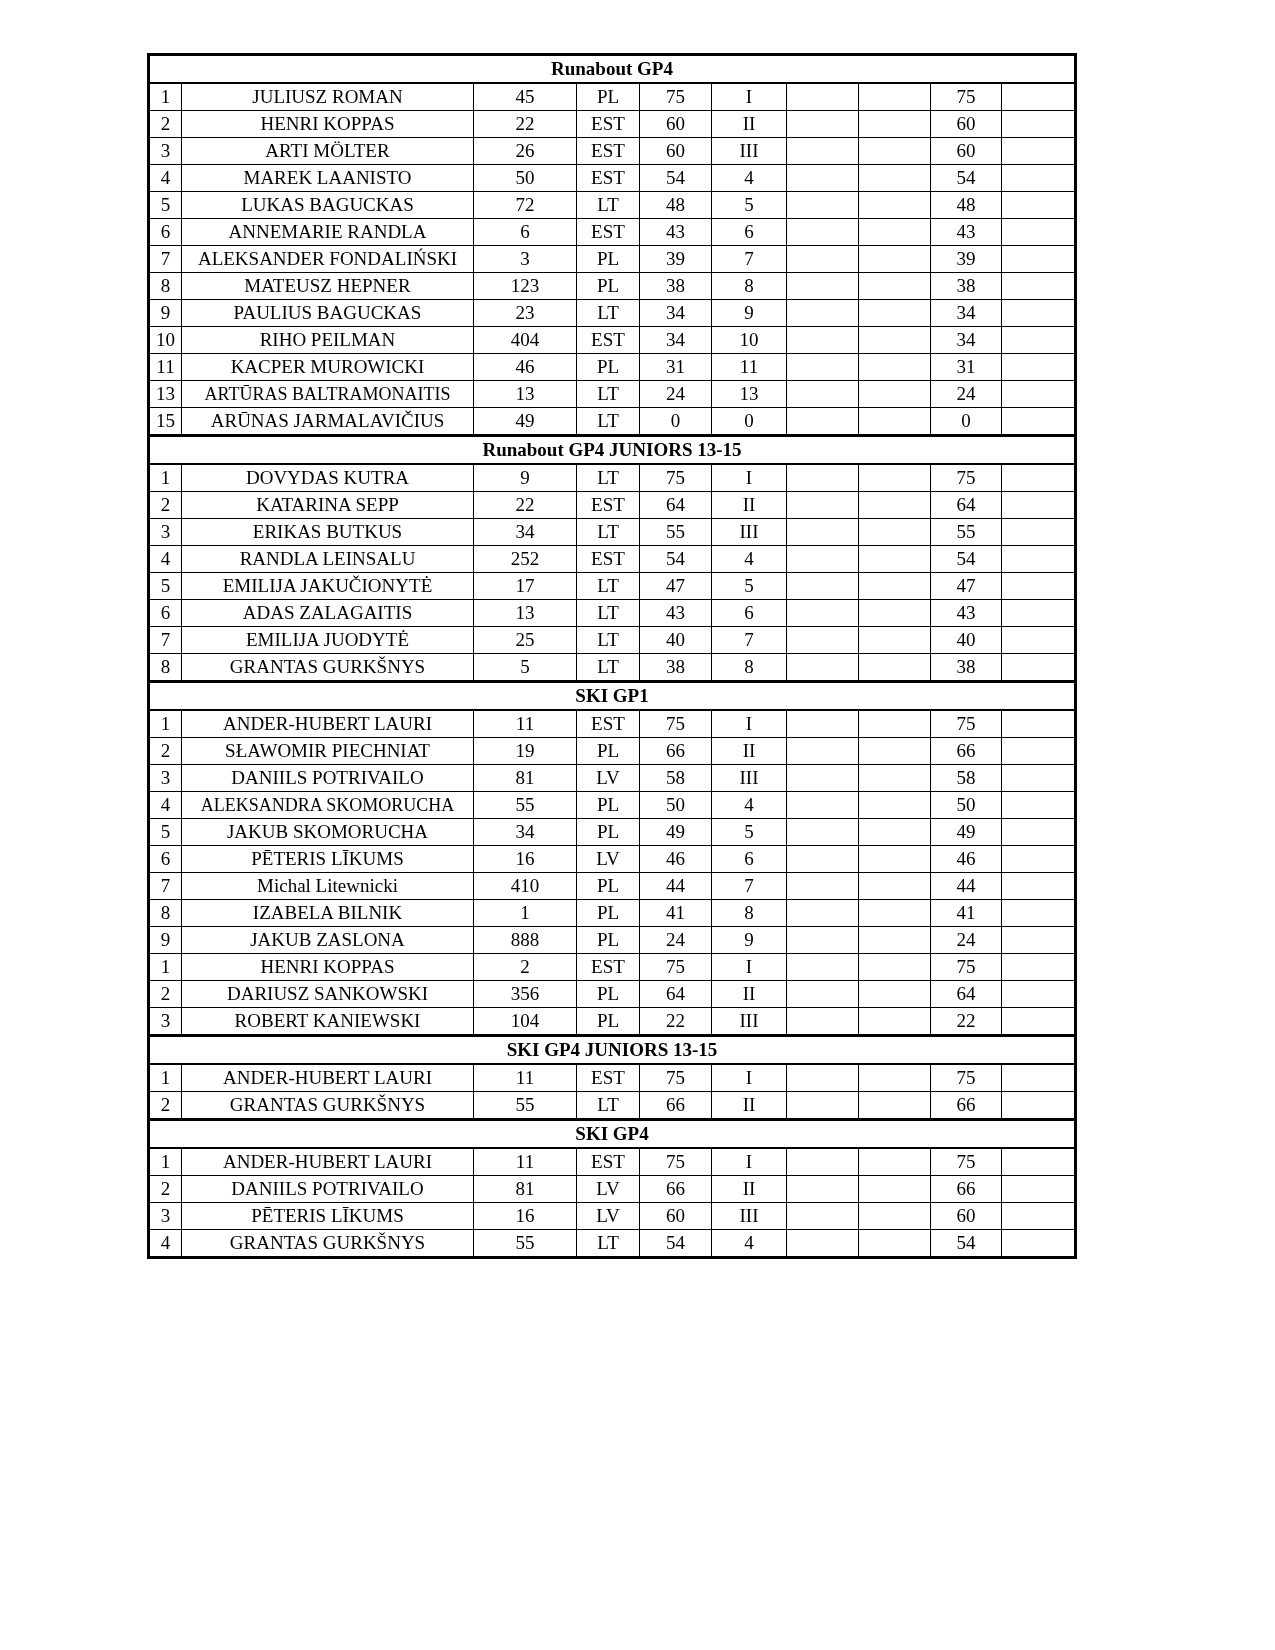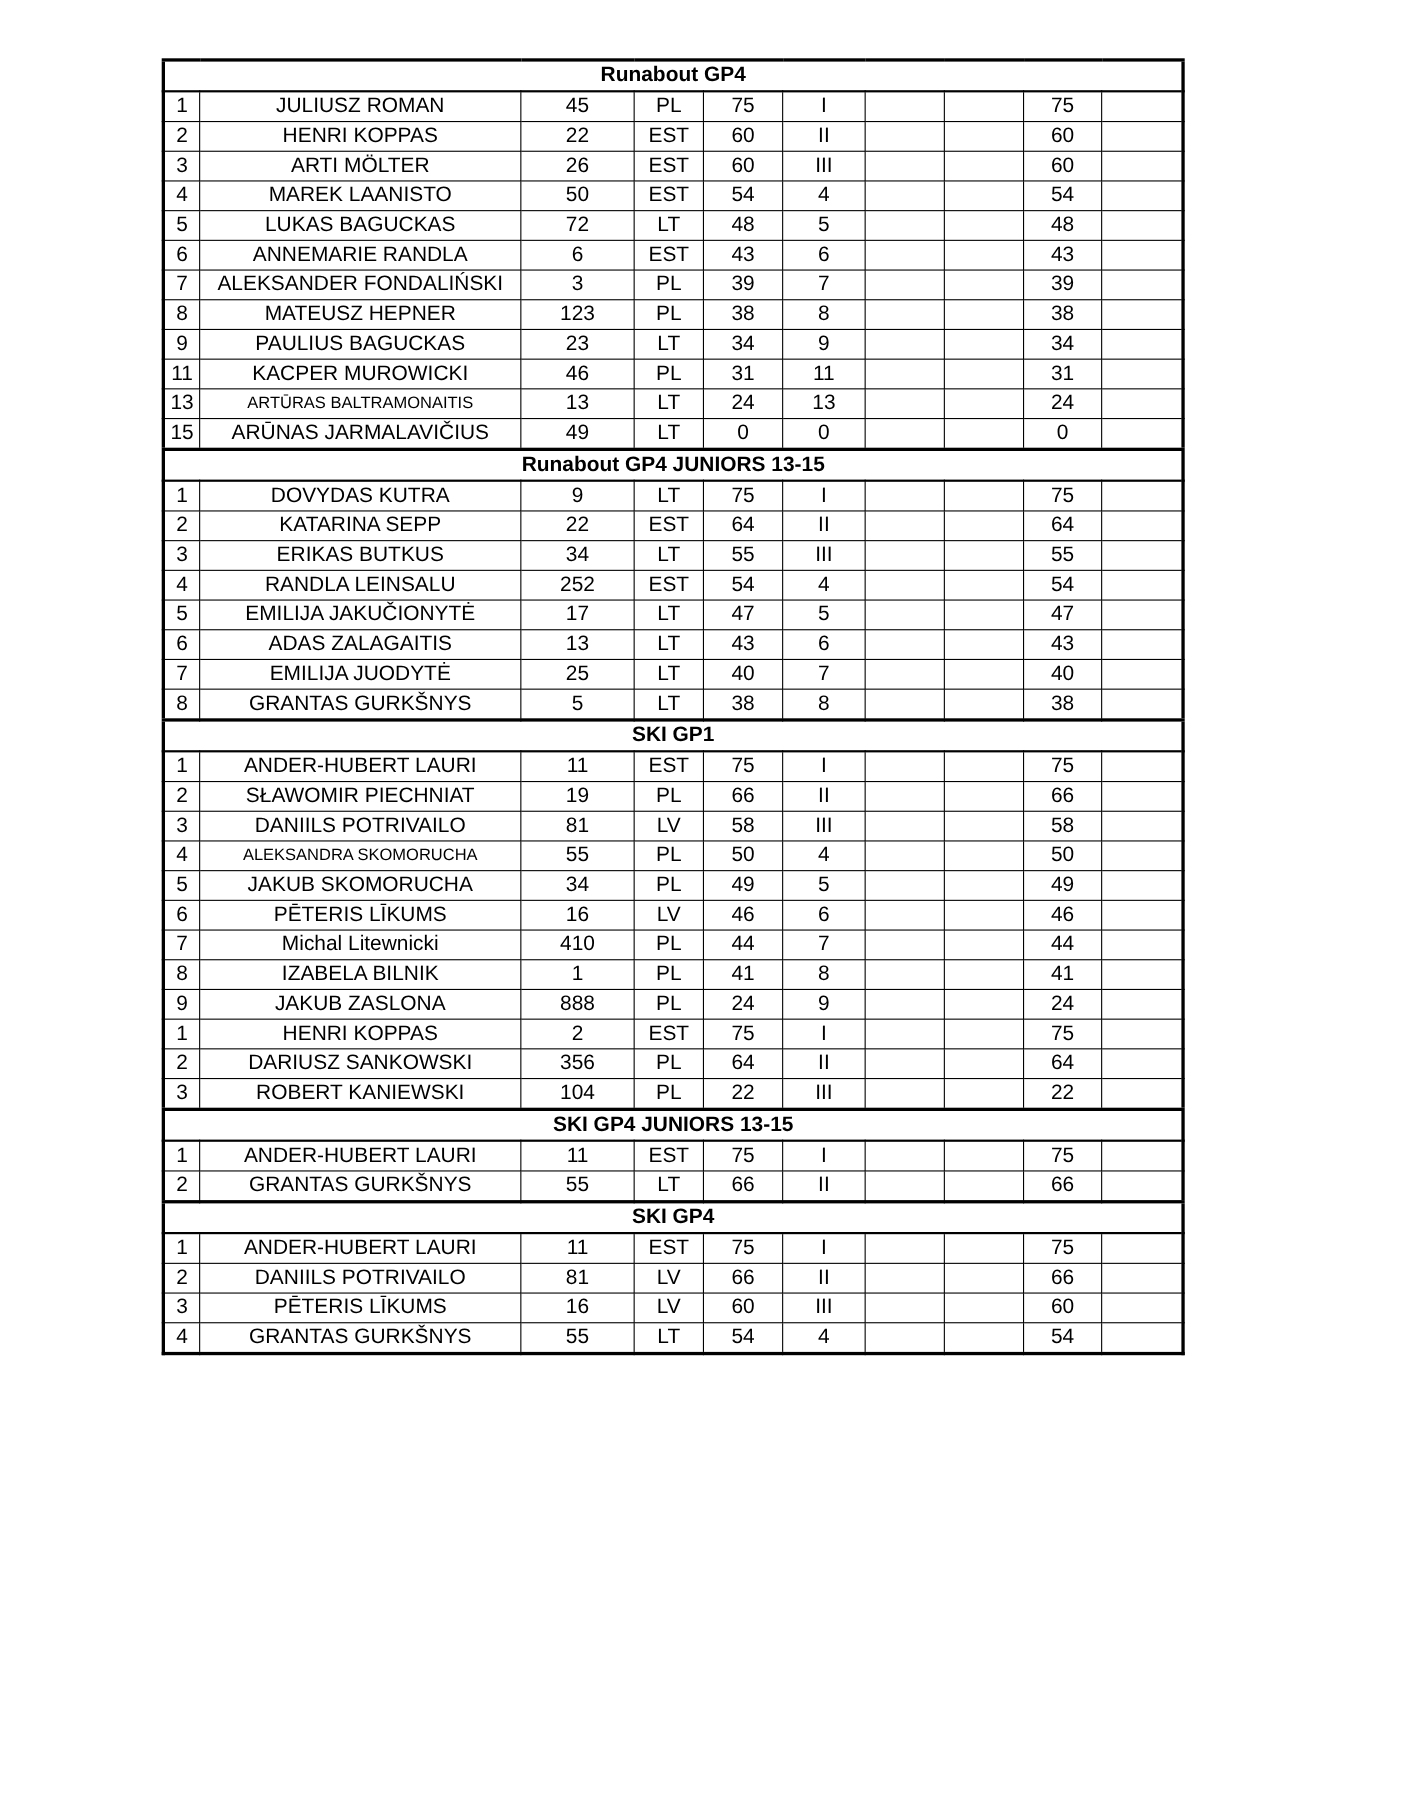--- a/index.html
+++ b/index.html
@@ -17,20 +17,21 @@
   .sheet {
     position: absolute;
     left: 147px;
     top: 53px;
   }
   table.results {
     border-collapse: collapse;
     table-layout: fixed;
     border: 3px solid #000;
     background: #fff;
+    font-family: Liberation Serif, serif;
   }
   table.results td {
     border: 1px solid #000;
     height: 26px;
     line-height: 26px;
     padding: 0;
     text-align: center;
     font-size: 19px;
     white-space: nowrap;
     overflow: hidden;
@@ -48,21 +49,21 @@
   col.c10 { width: 74px;  }
   
   td.name {
     text-align: left;
     padding-left: 5px;
     border-right: 2px solid #000;
   }
   td.nat, td.place, td.blank2 {
     border-right: 3px solid #000;
   }
-  td.name.small { font-size: 15px; }
+  td.name.small { font-size: 18px; }
   tr.section-header td {
     border-top: 3px solid #000;
     border-bottom: 2px solid #000;
     font-weight: bold;
     font-size: 19px;
   }
 </style>
 </head>
 <body>
 
@@ -186,20 +187,32 @@
           <td class="num">23</td>
           <td class="nat">LT</td>
           <td class="pts">34</td>
           <td class="place">9</td>
           <td class="blank1"></td>
           <td class="blank2"></td>
           <td class="total">34</td>
           <td class="blank3"></td>
         </tr>
         <tr>
+          <td class="rank">10</td>
+          <td class="name">RIHO PEILMAN</td>
+          <td class="num">404</td>
+          <td class="nat">EST</td>
+          <td class="pts">34</td>
+          <td class="place">10</td>
+          <td class="blank1"></td>
+          <td class="blank2"></td>
+          <td class="total">34</td>
+          <td class="blank3"></td>
+        </tr>
+        <tr>
           <td class="rank">11</td>
           <td class="name">KACPER MUROWICKI</td>
           <td class="num">46</td>
           <td class="nat">PL</td>
           <td class="pts">31</td>
           <td class="place">11</td>
           <td class="blank1"></td>
           <td class="blank2"></td>
           <td class="total">31</td>
           <td class="blank3"></td>

